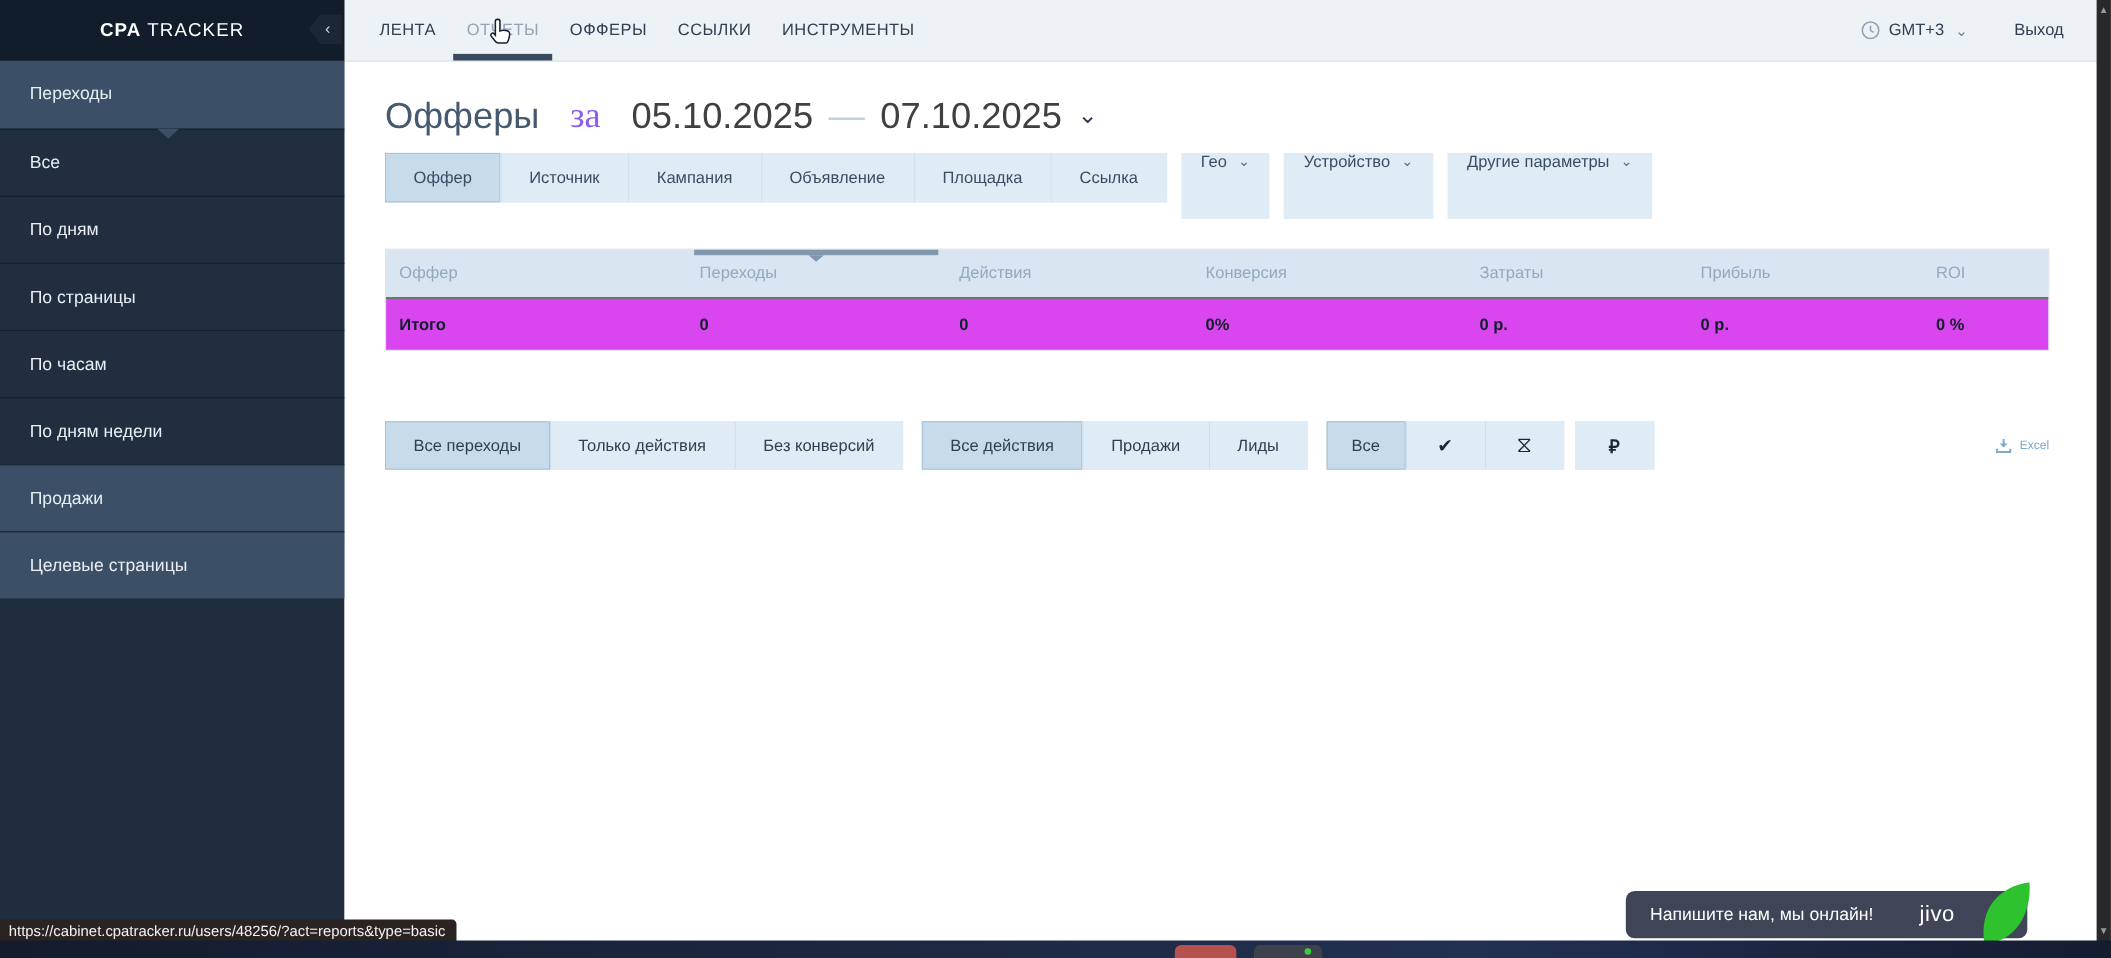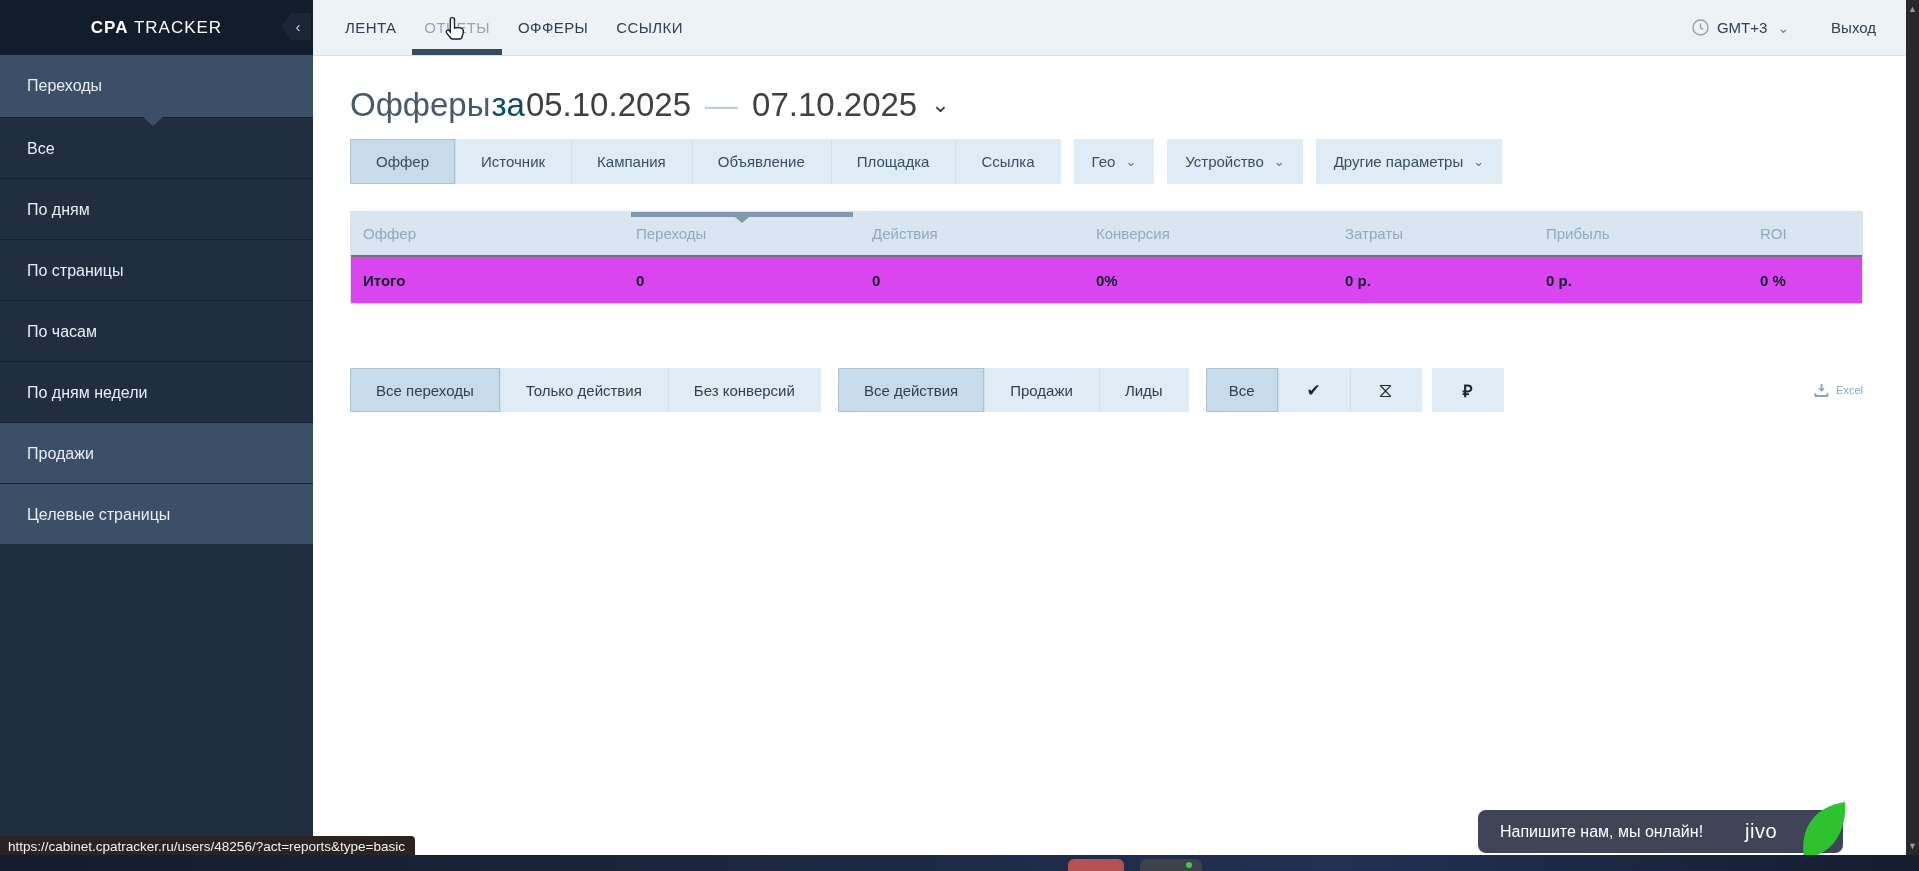--- a/index.html
+++ b/index.html
@@ -35,31 +35,31 @@
   .nav-right{margin-left:auto;display:flex;align-items:center;margin-right:30px;font-size:15px;color:#2f4052;}
   .clock-ic{margin-right:8px;display:flex;}
   .tz-chevron{margin-left:10px;color:#6e8096;font-size:14px;}
   .logout{margin-left:42px;cursor:pointer;}
   .tz{cursor:pointer;display:flex;align-items:flex-end;}
 
   
   .content{position:absolute;left:313px;top:56px;right:13px;bottom:16px;background:#fff;
     padding:30px 43px 0 37px;box-sizing:border-box;}
   .title-row{display:flex;align-items:center;font-size:33px;color:#46596f;}
-  .title-row .prep{color:#0c4a6e;margin:0 1px;font-weight:300;}
+  .title-row .prep{color:#8b5cf6;margin:0 28px;font-weight:300;font-family:Liberation Serif, serif;}
   .title-row .date{color:#404040;font-weight:400;}
   .title-row .dash{color:#c5cfd9;margin:0 14px;font-weight:400;}
   .title-row .date-chevron{margin-left:14px;font-size:22px;color:#2c3c50;cursor:pointer;line-height:10px;}
 
   .tab-row{display:flex;margin-top:15px;}
   .dim-tab{height:45px;display:flex;align-items:center;padding:0 25px;background:#dfecf5;
     font-size:15px;color:#3a4d63;border:1px solid #dfecf5;border-left:1px solid #cfe0ed;cursor:pointer;box-sizing:border-box;}
   .dim-tab.first{border-left:1px solid #dfecf5;}
   .dim-tab.active{background:#c7dbeb;border:1px solid #a6c3da;}
-  .dropdown-tab{height:45px;display:flex;align-items:center;padding:0 18px;background:#dfecf5;
+  .dropdown-tab{height:60px;display:flex;padding:0 18px;background:#dfecf5;
     font-size:15px;color:#3a4d63;margin-left:13px;cursor:pointer;box-sizing:border-box;}
   .dropdown-tab .chev{margin-left:10px;color:#5c7186;font-size:13px;}
 
   
   .report-table{margin-top:27px;border:1px solid #d9e2ea;}
   .t-head{position:relative;display:grid;grid-template-columns:273px 236px 224px 249px 201px 214px 1fr;
     background:#d9e6f1;height:43px;align-items:center;}
   .t-head .th{padding-left:12px;font-size:15px;color:#92a9bf;cursor:pointer;}
   .sort-indicator{position:absolute;left:280px;top:0;width:222px;height:5px;background:#8097ad;}
   .sort-indicator:after{content:"";position:absolute;left:104px;top:5px;border-left:7px solid transparent;
@@ -137,20 +137,23 @@
       <div class="nav-item hovered">
           <span>ОТЧЕТЫ</span>
           <div class="nav-underline"></div>
         </div>
       <div class="nav-item">
           <span>ОФФЕРЫ</span>
         </div>
       <div class="nav-item">
           <span>ССЫЛКИ</span>
         </div>
+      <div class="nav-item">
+          <span>ИНСТРУМЕНТЫ</span>
+        </div>
     </div>
     <div class="nav-right">
       <div class="tz">
         <span class="clock-ic">
           <svg width="17" height="17" viewBox="0 0 17 17">
               <circle cx="8.5" cy="8.5" r="7.5" fill="none" stroke="#93a2b2" stroke-width="1.4"></circle>
               <path d="M8.5 4.5v4.3l2.8 1.6" fill="none" stroke="#93a2b2" stroke-width="1.4"></path>
             </svg>
         </span>
         <span>GMT+3</span>

